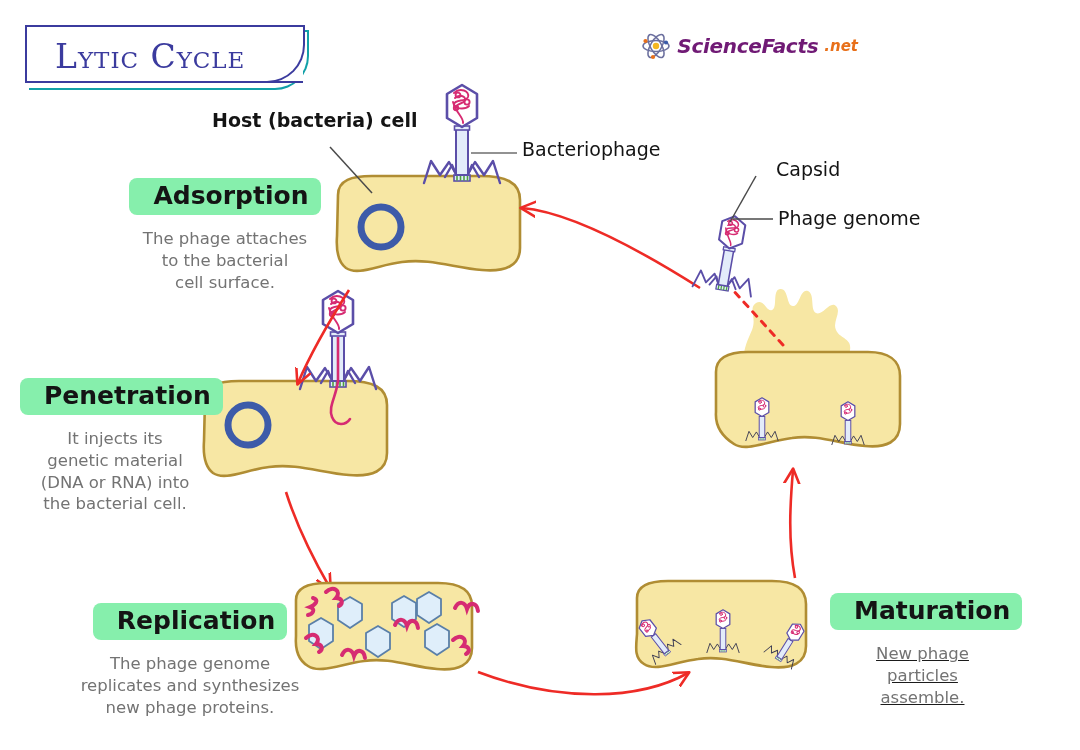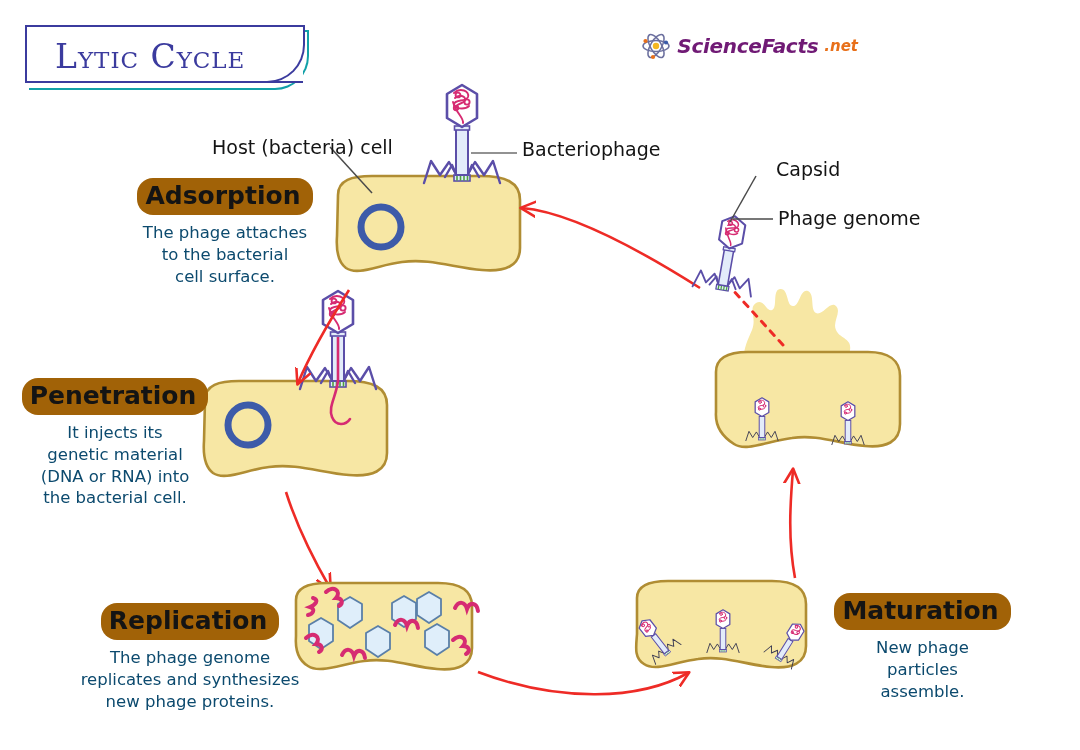--- a/index.html
+++ b/index.html
@@ -41,26 +41,26 @@
   #logo{position:absolute;right:14px;top:32px;display:flex;align-items:center;gap:6px;}
   #logo .wordmark{
     font-family:"DejaVu Sans","Liberation Sans",sans-serif;
     font-size:20px;font-weight:700;font-style:italic;color:#701a75;letter-spacing:-.3px;
   }
   #logo .tld{font-size:15px;color:#e8701a;font-weight:700;font-style:italic;}
 
   
   .stage-block{position:absolute;}
   .stage-badge{
-    display:inline-block;background:#a16207;border-radius:16px;
-    padding:3px 12px 5px 8px;
+    display:inline-block;background:#86efac;border-radius:8px;
+    padding:3px 12px 5px 24px;
     font-size:25px;font-weight:600;color:#141414;white-space:nowrap;
   }
   .stage-desc{
-    font-size:16.5px;line-height:1.32;color:#0c4a6e;margin-top:7px;white-space:pre-line;
+    font-size:16.5px;line-height:1.32;color:#737373;margin-top:13px;white-space:pre-line;
   }
   .ta-center{text-align:center;}
 
   .callout{
     position:absolute;font-size:19px;color:#141414;white-space:nowrap;
   }
 </style>
 </head>
 <body>
 
@@ -253,21 +253,21 @@
 
     <g transform="translate(722,290) rotate(10) scale(.78)">
       <use href="#phage"></use>
     </g>
 
     <path d="M730,222 L756,176" stroke="#4a4a4a" stroke-width="1.5" fill="none"></path>
 
     <path d="M733,219 L773,219" stroke="#4a4a4a" stroke-width="1.5" fill="none"></path>
   </svg>
 
-  <div class="callout" style="left:212px;top:136px;">Host (bacteria) cell</div>
+  <div class="callout" style="left:212px;top:109px;font-weight:bold;">Host (bacteria) cell</div>
   <div class="callout" style="left:522px;top:138px;">Bacteriophage</div>
   <div class="callout" style="left:757px;top:158px;margin-left:19px;">Capsid</div>
   <div class="callout" style="left:778px;top:207px;">Phage genome</div>
 
   <div class="stage-block ta-center" style="left:125px;top:178px;width:200px;">
     <span class="stage-badge">Adsorption</span>
     <div class="stage-desc">The phage attaches
 to the bacterial
 cell surface.</div>
   </div>
@@ -280,21 +280,21 @@
   </div>
 
   <div class="stage-block ta-center" style="left:20px;top:378px;width:190px;">
     <span class="stage-badge">Penetration</span>
     <div class="stage-desc">It injects its
 genetic material
 (DNA or RNA) into
 the bacterial cell.</div>
   </div>
 
-  <div class="stage-block ta-center" style="left:830px;top:593px;width:185px;">
+  <div class="stage-block ta-center" style="left:830px;top:593px;width:185px;text-decoration:underline;">
     <span class="stage-badge">Maturation</span>
     <div class="stage-desc">New phage
 particles
 assemble.</div>
   </div>
 
 
 </div>
 
 </body></html>

